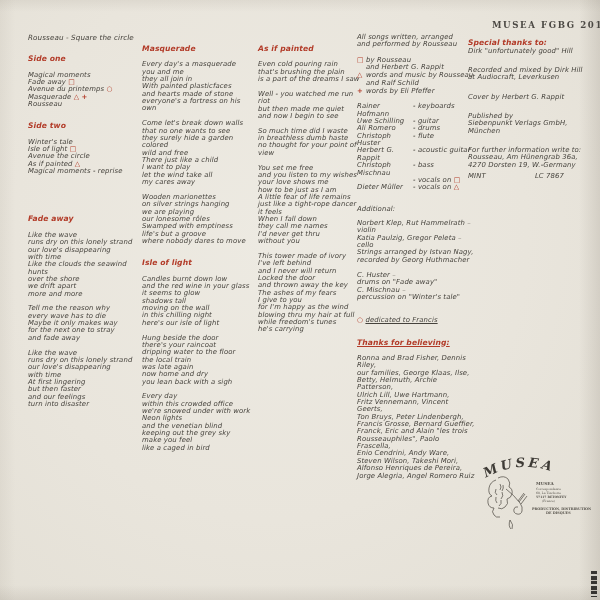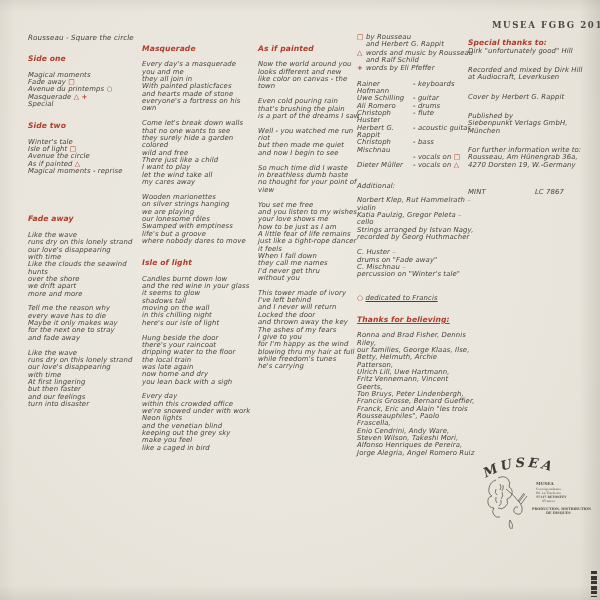--- a/index.html
+++ b/index.html
@@ -31,21 +31,21 @@
   .keyrow{display:flex;margin-bottom:1px;}
   .keymark{width:9px;flex:0 0 9px;}
   .crow{display:flex;}
   .cn{flex:0 0 56px;}
   .cr{flex:1;}
   .blockpara{margin-bottom:8px;}
   .catalog{
     font-family:"DejaVu Serif", serif;font-weight:bold;font-style:normal;
     font-size:8.6px;letter-spacing:1.6px;color:#4b4843;margin:0 0 10px 24px;white-space:nowrap;
   }
-  .mintrow{display:flex;width:96px;justify-content:space-between;margin-top:20px;}
+  .mintrow{display:flex;width:96px;justify-content:space-between;margin-top:4px;}
   #musea-logo{position:absolute;left:458px;top:444px;width:138px;height:92px;}
   #edge-mark{
     position:absolute;left:591px;top:571px;width:6px;height:26px;
     background:repeating-linear-gradient(to bottom,#1c1a18 0 3px,#cfccc4 3px 5px,#1c1a18 5px 9px,#bdb9b1 9px 10px);
     opacity:0.85;
   }
   svg text{font-family:"DejaVu Serif", serif;}
 </style>
 </head>
 <body>
@@ -53,21 +53,21 @@
 <div id="sleeve">
 
   <div class="col" id="col1">
     <div class="artist">Rousseau - Square the circle</div>
     <div class="redhead">Side one</div>
     <div class="tracklist">
         <div class="track">Magical moments</div>
         <div class="track">Fade away <span class="rmark">□</span></div>
         <div class="track">Avenue du printemps <span class="rmark">○</span></div>
         <div class="track">Masquerade <span class="rmark">△ +</span></div>
-        <div class="track">Special</div>
+        <div class="track">Rousseau</div>
       </div>
     <div class="redhead">Side two</div>
     <div class="tracklist">
         <div class="track">Winter's tale</div>
         <div class="track">Isle of light <span class="rmark">□</span></div>
         <div class="track">Avenue the circle</div>
         <div class="track">As if painted <span class="rmark">△</span></div>
         <div class="track">Magical moments - reprise</div>
       </div>
     <div class="gap-lg"></div>
@@ -90,30 +90,30 @@
     <div>
         <div class="stanza">Candles burnt down low<br>and the red wine in your glass<br>it seems to glow<br>shadows tall<br>moving on the wall<br>in this chilling night<br>here's our isle of light</div>
         <div class="stanza">Hung beside the door<br>there's your raincoat<br>dripping water to the floor<br>the local train<br>was late again<br>now home and dry<br>you lean back with a sigh</div>
         <div class="stanza">Every day<br>within this crowded office<br>we're snowed under with work<br>Neon lights<br>and the venetian blind<br>keeping out the grey sky<br>make you feel<br>like a caged in bird</div>
       </div>
   </div>
 
   <div class="col" id="col3">
     <div class="redhead first">As if painted</div>
     <div>
-        <div class="stanza">Now the world around you<br>looks different and new<br>like color on canvas - the town</div>
         <div class="stanza">Even cold pouring rain<br>that's brushing the plain<br>is a part of the dreams I saw</div>
         <div class="stanza">Well - you watched me run riot<br>but then made me quiet<br>and now I begin to see</div>
         <div class="stanza">So much time did I waste<br>in breathless dumb haste<br>no thought for your point of view</div>
         <div class="stanza">You set me free<br>and you listen to my wishes<br>your love shows me<br>how to be just as I am<br>A little fear of life remains<br>just like a tight-rope dancer<br>it feels<br>When I fall down<br>they call me names<br>I'd never get thru<br>without you</div>
         <div class="stanza">This tower made of ivory<br>I've left behind<br>and I never will return<br>Locked the door<br>and thrown away the key<br>The ashes of my fears<br>I give to you<br>for I'm happy as the wind<br>blowing thru my hair at full<br>while freedom's tunes<br>he's carrying</div>
       </div>
   </div>
 
   <div class="col" id="col4">
+    <div class="blockpara">All songs written, arranged<br>and performed by Rousseau</div>
     <div class="blockpara">
         <div class="keyrow">
           <span class="rmark keymark">□</span>
           <div>by Rousseau<br>and Herbert G. Rappit</div>
         </div>
         <div class="keyrow">
           <span class="rmark keymark">△</span>
           <div>words and music by Rousseau<br>and Ralf Schild</div>
         </div>
         <div class="keyrow">

